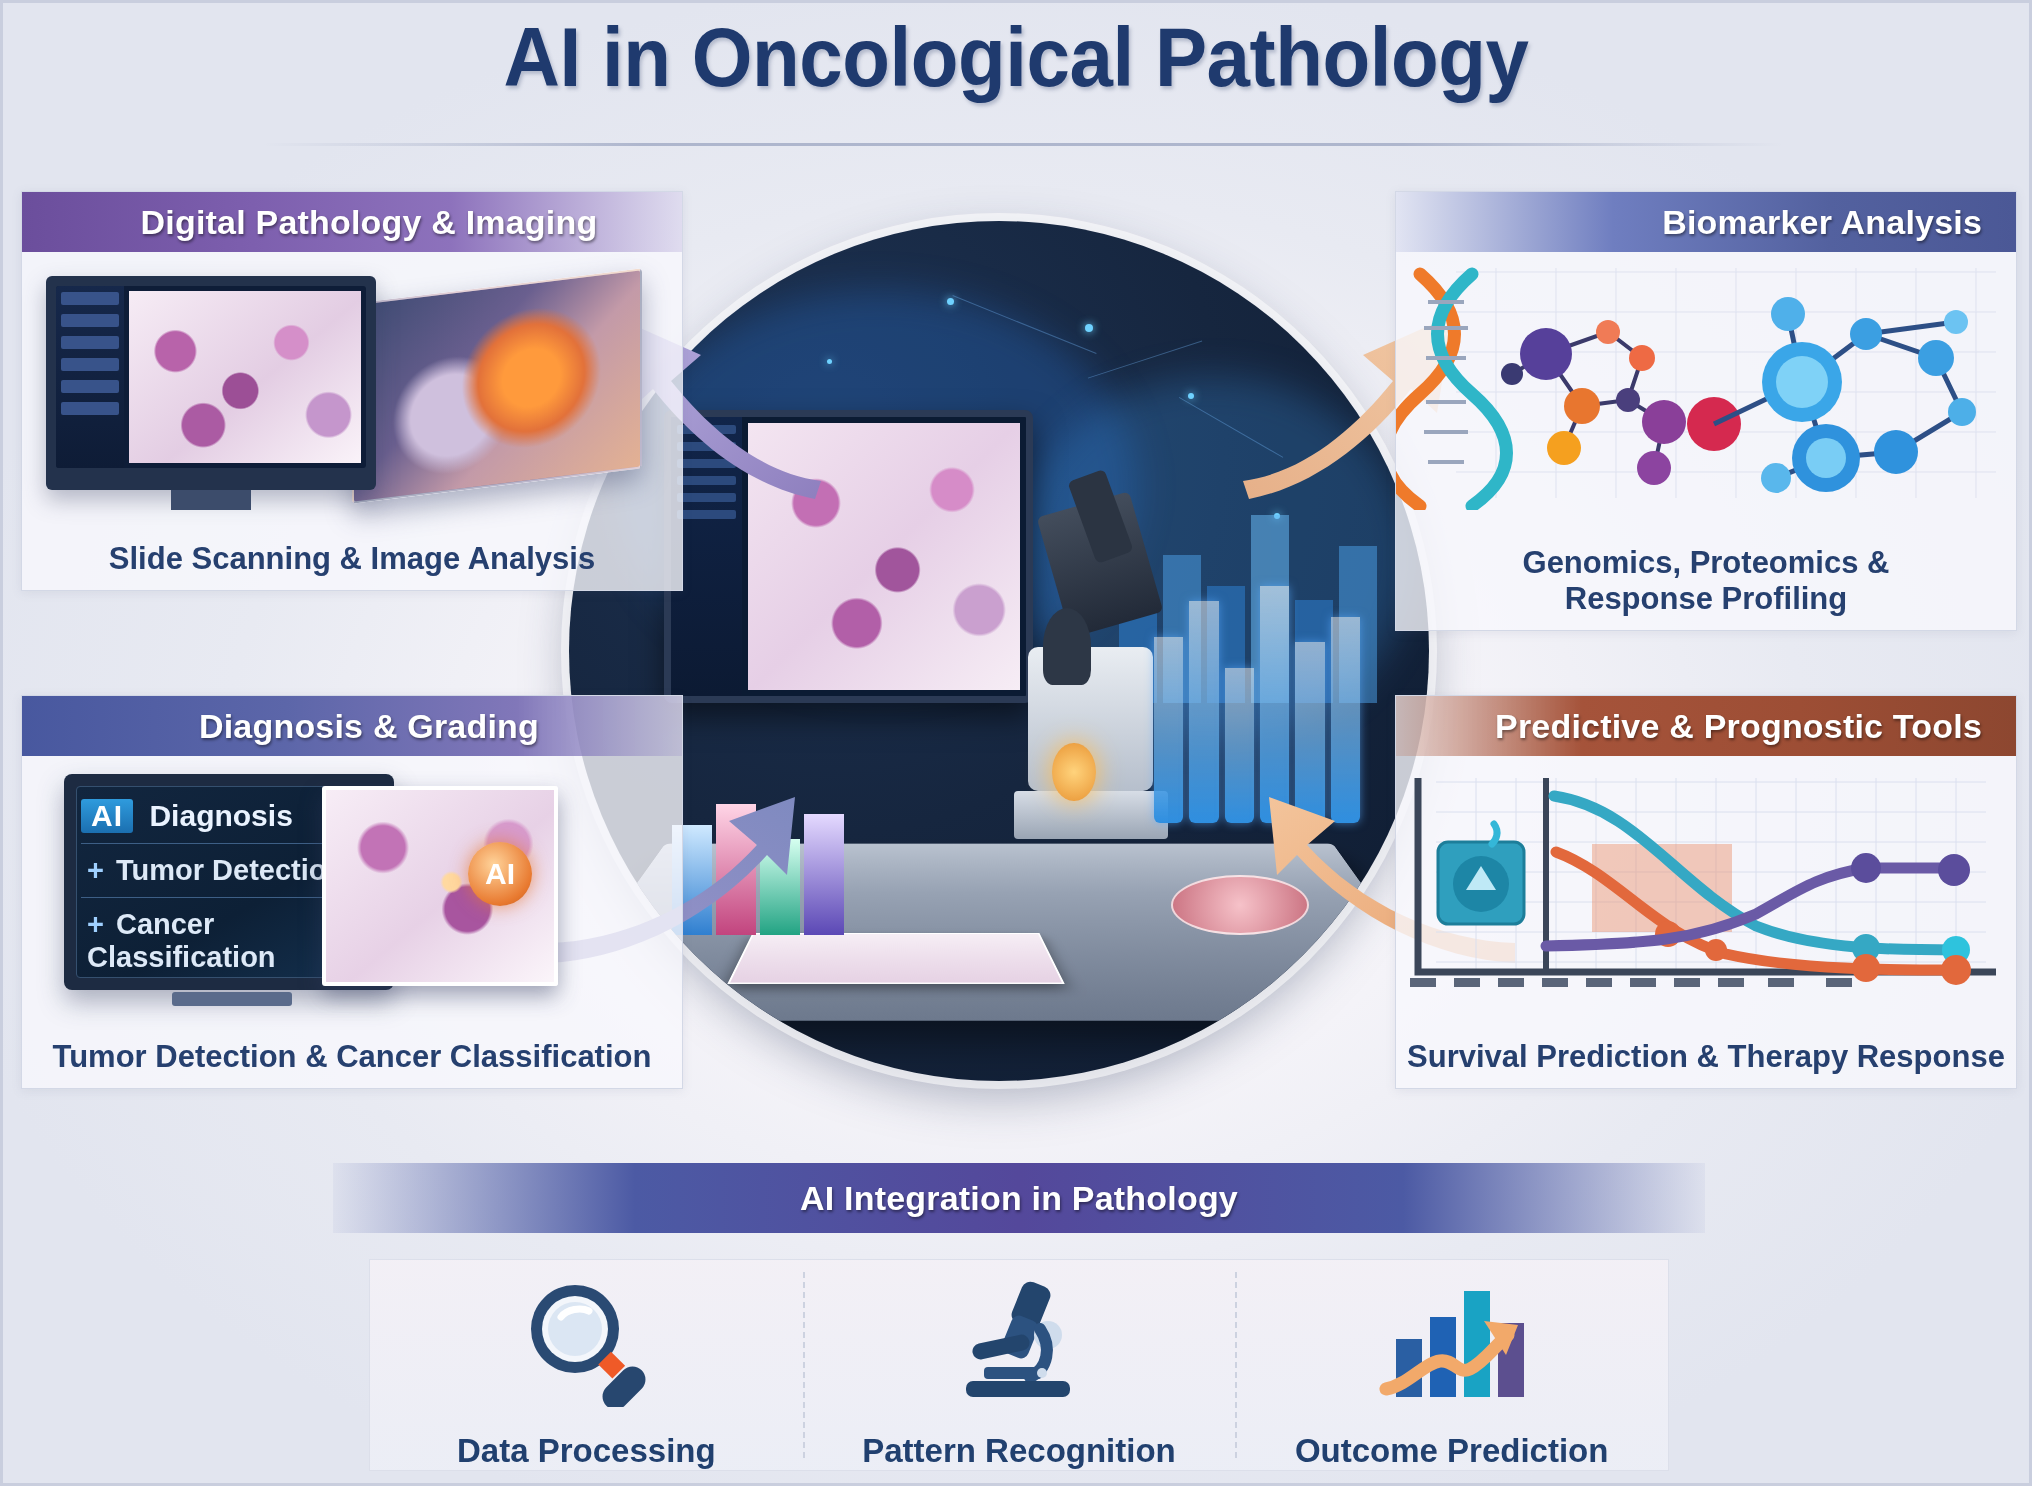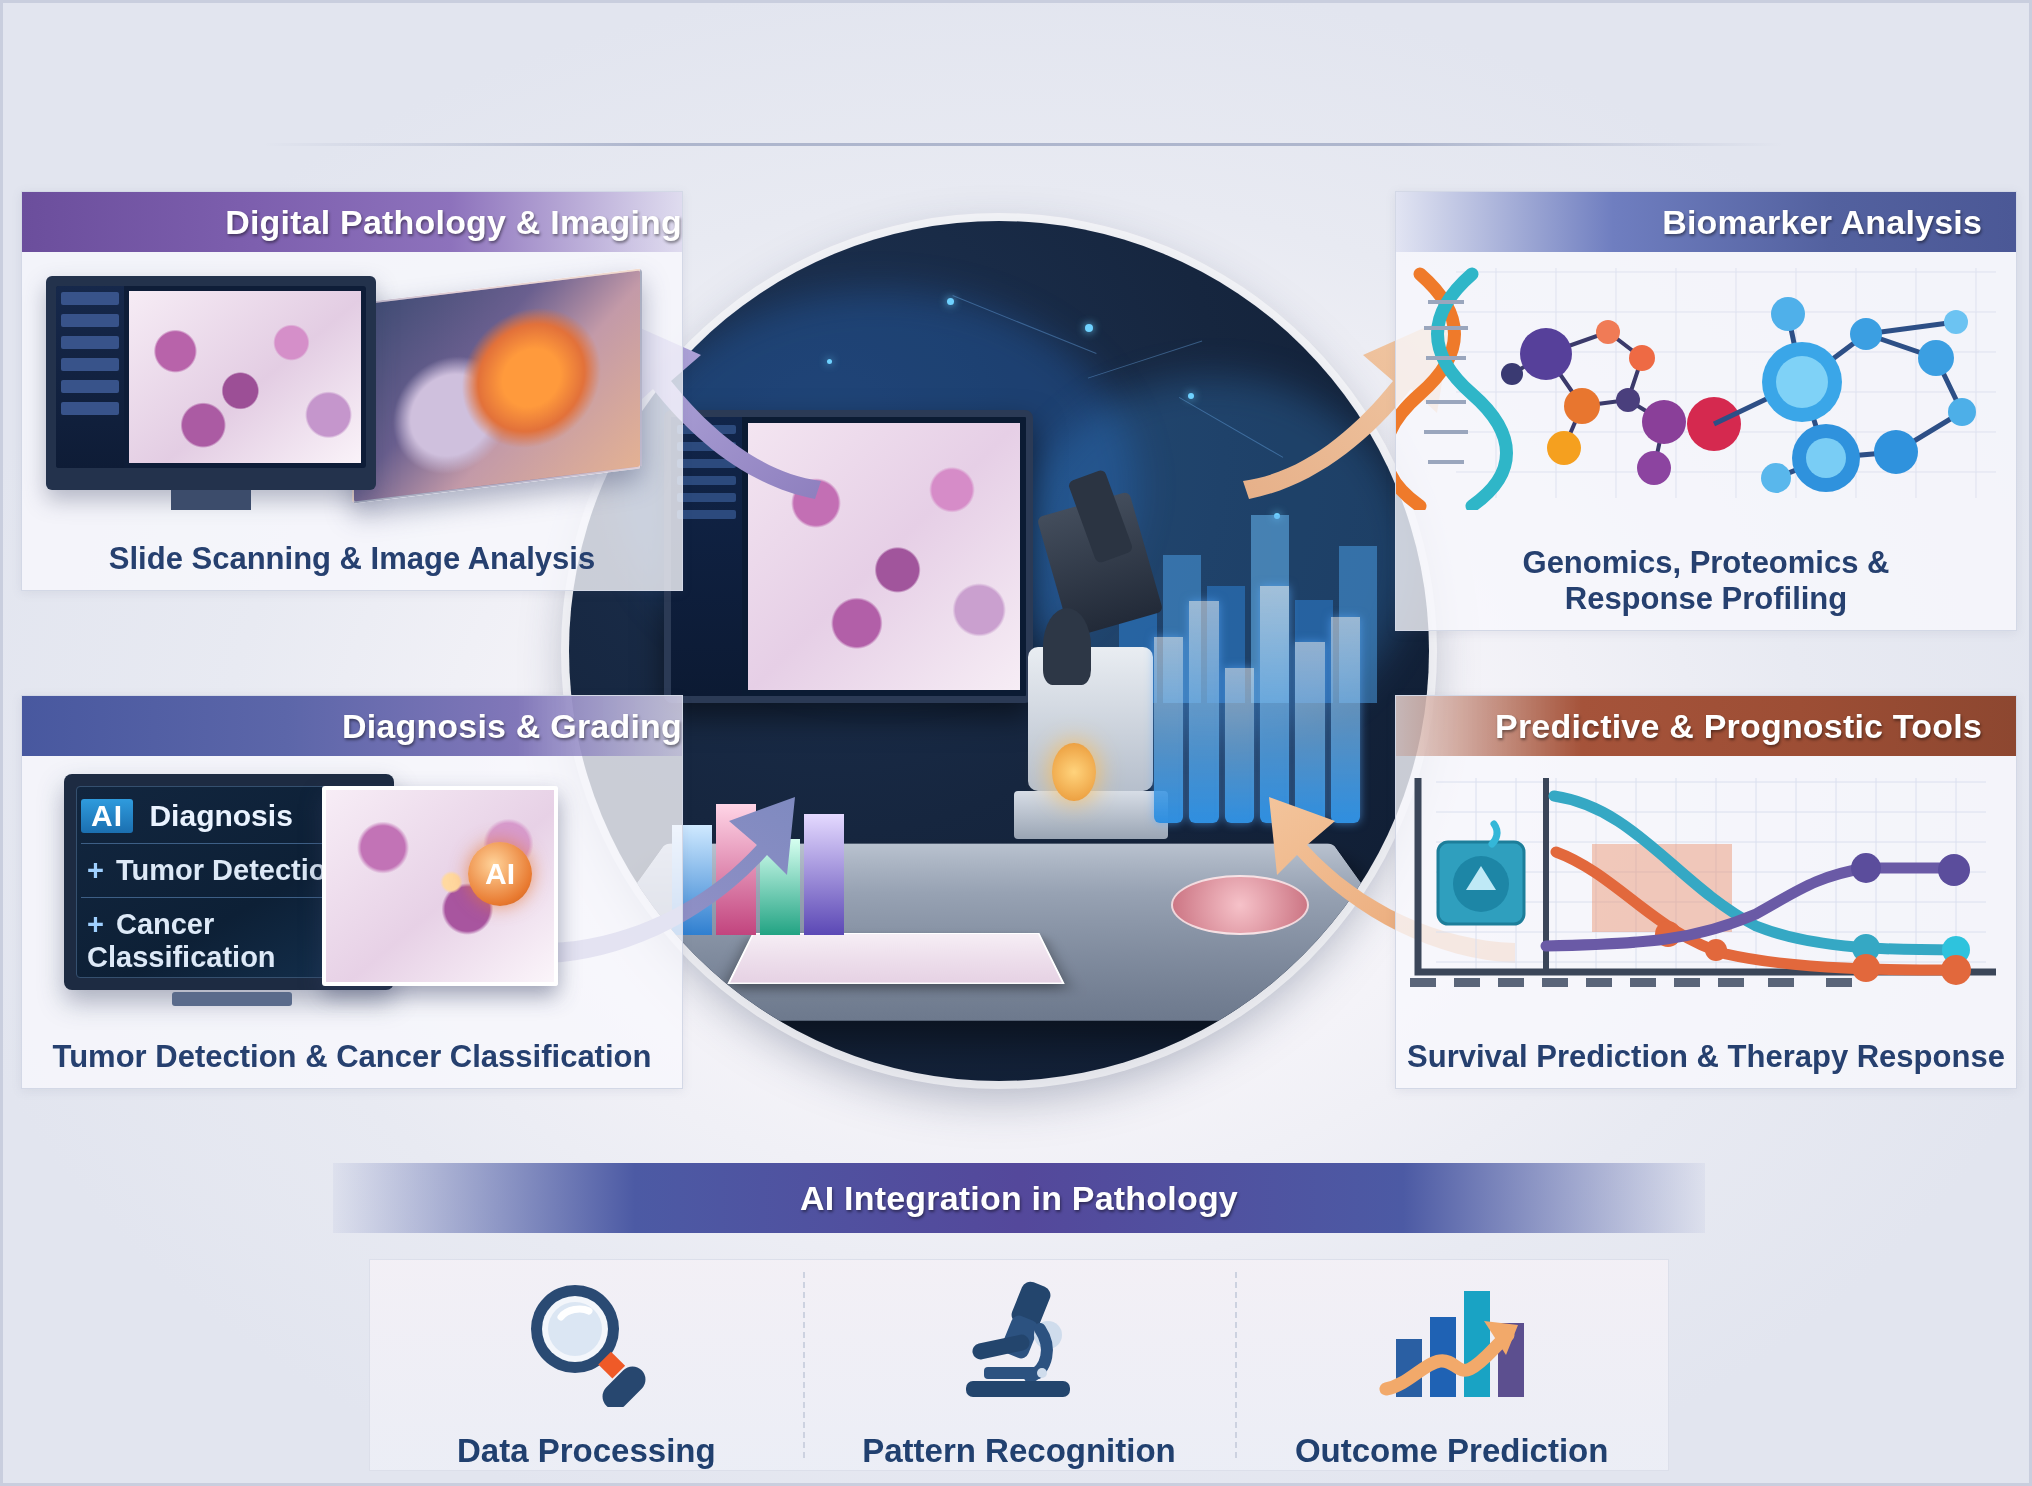--- a/index.html
+++ b/index.html
@@ -73,21 +73,21 @@
 
   
   .panel { position:absolute; background:rgba(247,248,252,.80); border:1px solid #d3d8e6;
            box-shadow:0 2px 10px rgba(90,100,130,.10); }
   .panel-bar {
     position:absolute; top:0; left:0; width:100%; height:60px;
     display:flex; align-items:center; color:#fff;
     font-size:34px; font-weight:700; letter-spacing:.2px;
     text-shadow: 1px 2px 3px rgba(0,0,0,.45);
   }
-  .panel-bar.left  { justify-content:flex-end; padding-left:34px; }
+  .panel-bar.left  { justify-content:center; padding-left:34px; }
   .panel-bar.right { justify-content:flex-end;   padding-right:34px; }
   .panel-bar.center{ justify-content:center; }
   .bar-purple { background: linear-gradient(to right,#6b4e9c 0%,#7d5fae 35%,#8d72bc 65%, rgba(160,145,205,.25) 100%); }
   .bar-blueR  { background: linear-gradient(to right, rgba(150,160,210,.2) 0%, #6f7ec0 35%, #53619f 70%, #4b5896 100%); }
   .bar-blueL  { background: linear-gradient(to right,#48589f 0%,#5c66a9 40%,#8177b9 75%, rgba(160,150,205,.3) 100%); }
   .bar-rust   { background: linear-gradient(to right, rgba(190,120,95,.25) 0%, #a5533a 30%, #9d4e35 65%, #8d4730 100%); }
   .bar-indigo { background: linear-gradient(to right, rgba(170,178,215,.15) 0%, #4c5aa4 22%, #54489b 50%, #4c5aa4 78%, rgba(170,178,215,.15) 100%); }
   .panel-caption {
     position:absolute; bottom:0; left:0; width:100%;
     text-align:center; color:#26406f; font-weight:700; font-size:31px;
@@ -161,20 +161,23 @@
   .b-col + .b-col::before { content:""; position:absolute; left:0; top:12px; bottom:12px; width:0;
       border-left:2px dashed #cdd2e0; }
   .b-icon { height:120px; display:flex; align-items:center; justify-content:center; }
   .b-label { margin-top:16px; color:#21406f; font-weight:700; font-size:33px; }
 </style>
 </head>
 <body>
 
 <div id="canvas">
 
+  <div id="title-wrap">
+    <div id="title">AI in Oncological Pathology</div>
+  </div>
   <div id="title-rule"></div>
 
   <div id="hub">
     <div class="hubglow" style="left:6%;top:8%;width:60%;height:46%;background:rgba(40,120,220,.28)"></div>
     <div class="hubglow" style="right:2%;top:18%;width:46%;height:42%;background:rgba(60,150,235,.25)"></div>
     <div class="node-dot" style="left:60%;top:12%;width:8px;height:8px"></div>
     <div class="node-dot" style="left:72%;top:20%;width:6px;height:6px"></div>
     <div class="node-dot" style="left:44%;top:9%;width:7px;height:7px"></div>
     <div class="node-dot" style="left:82%;top:34%;width:6px;height:6px"></div>
     <div class="node-dot" style="left:30%;top:16%;width:5px;height:5px"></div>

